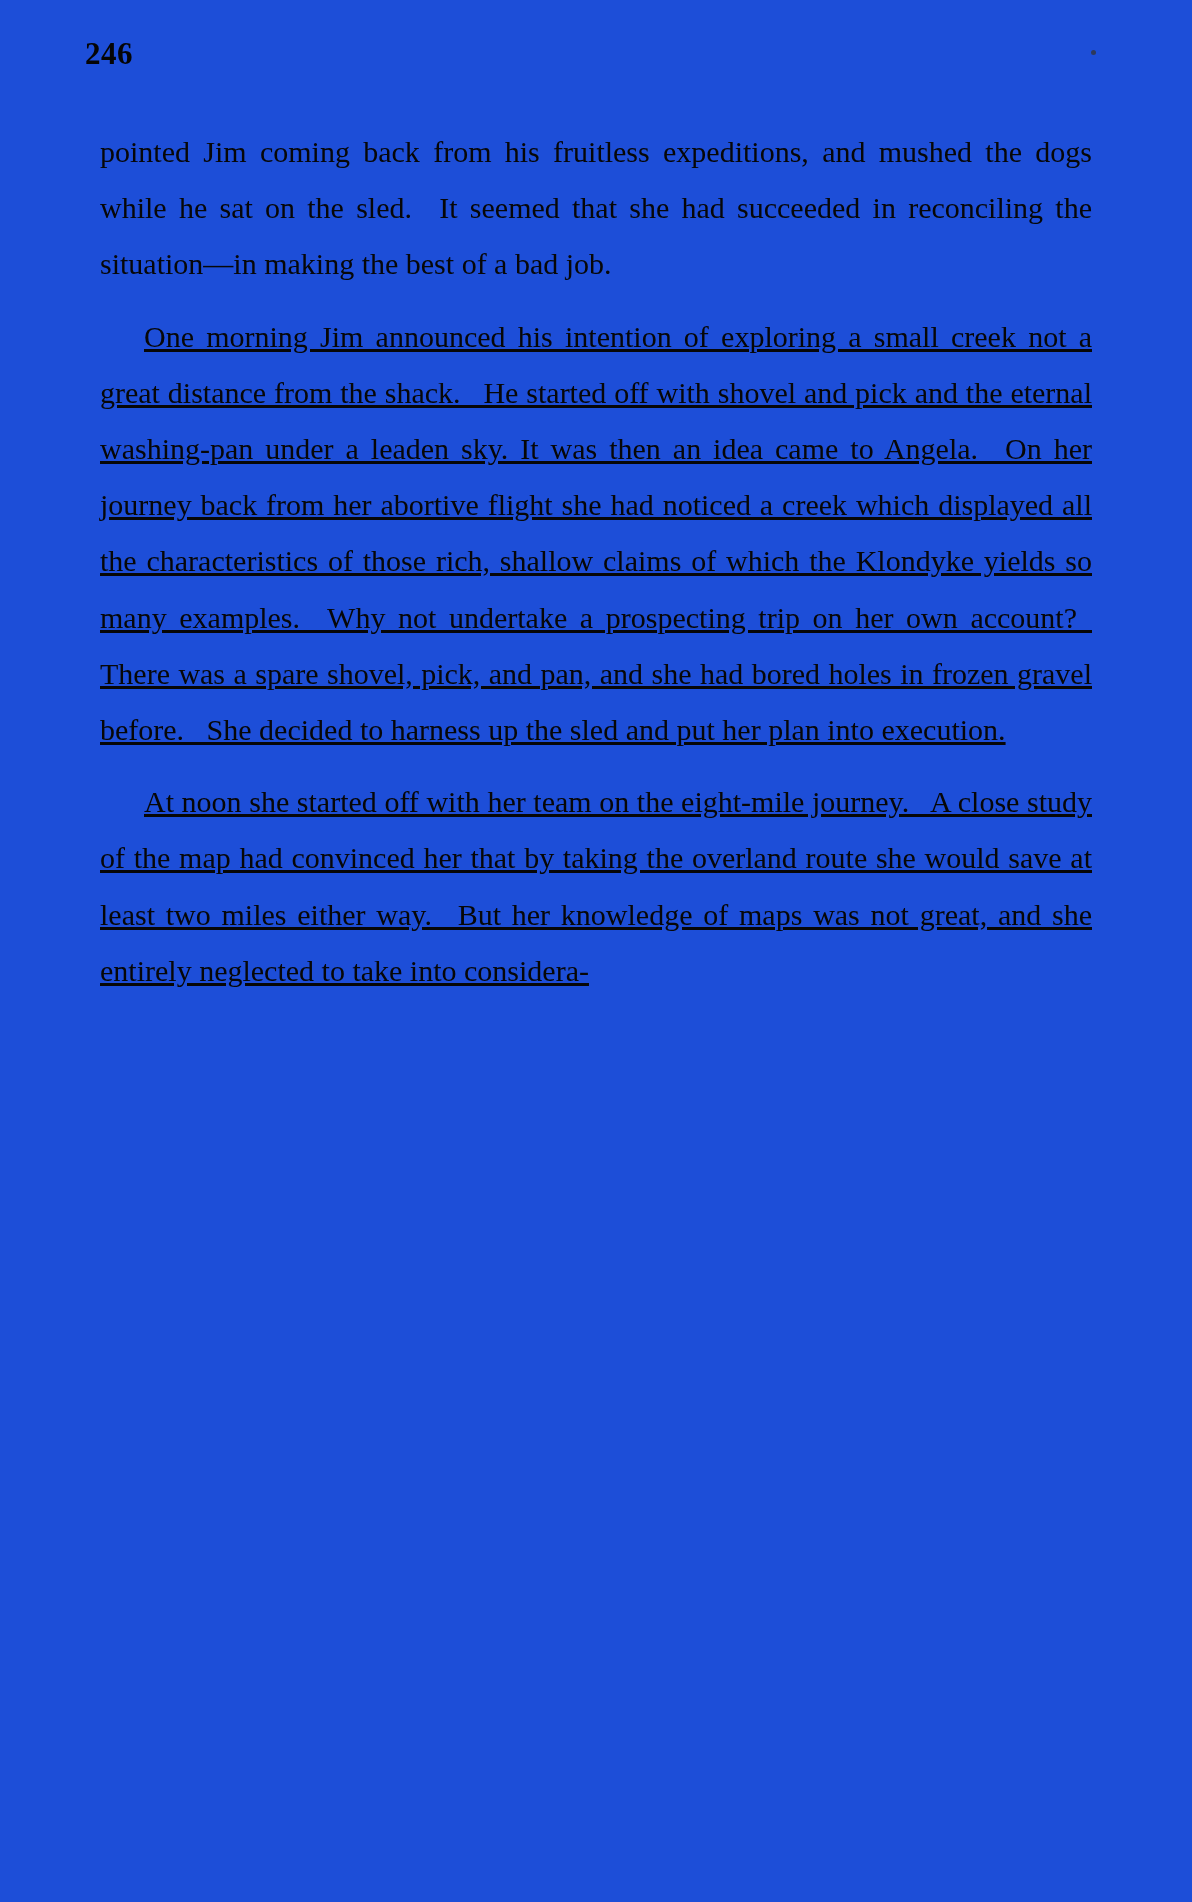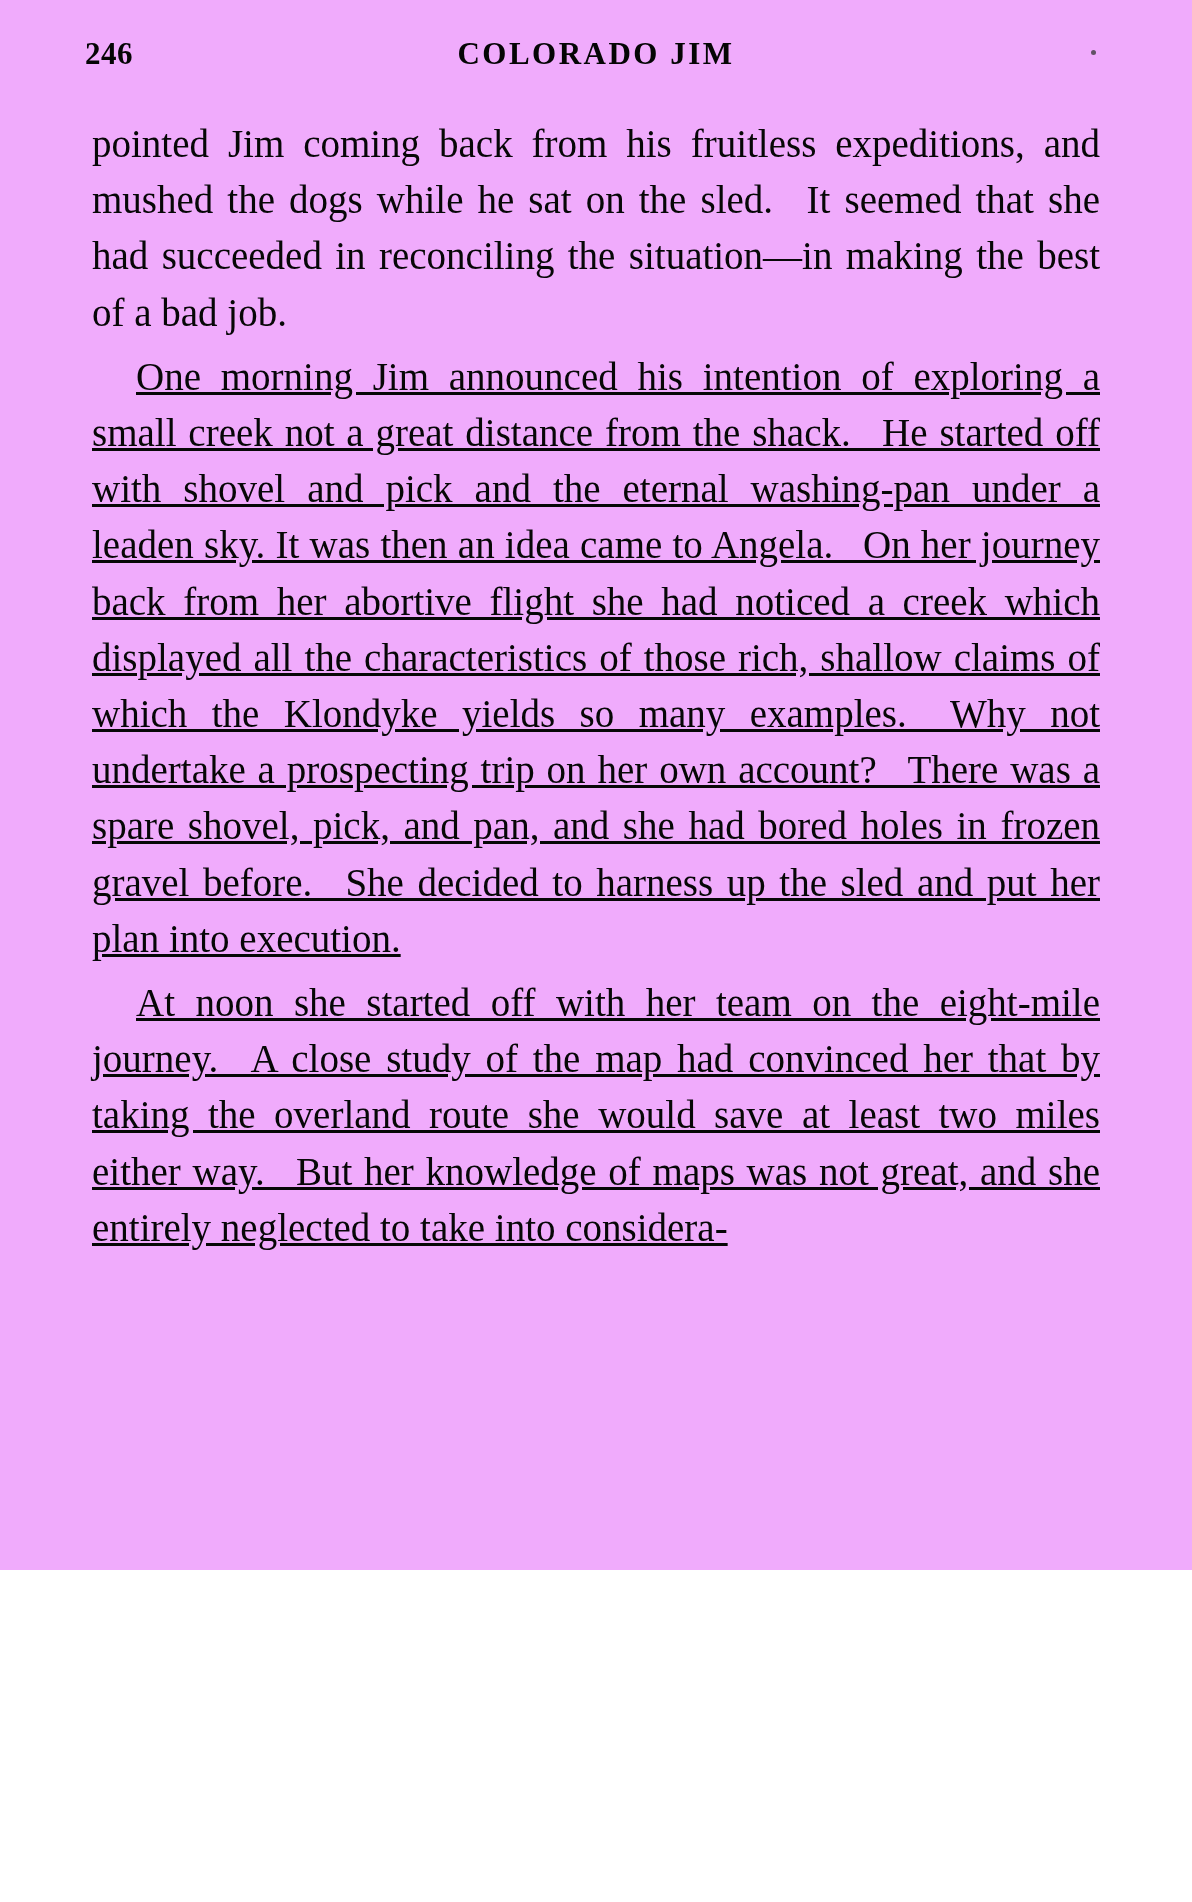--- a/index.html
+++ b/index.html
@@ -10,25 +10,25 @@
   body {
     width: 1192px;
     height: 1902px;
     font-family: "Liberation Serif", serif;
     color: #050505;
     -webkit-font-smoothing: antialiased;
   }
   .page {
     position: relative;
     width: 1192px;
-    height: 1570px;
+    height: 1902px;
     box-sizing: border-box;
     padding: 12px;
     overflow: hidden;
-    background: #f0abfc;
+    background: #1d4ed8;
   }
   .header {
     position: absolute;
     top: 36px;
     left: 0;
     width: 1192px;
     height: 46px;
   }
   .page-number {
     position: absolute;
@@ -60,22 +60,22 @@
     border-radius: 50%;
     opacity: 0.75;
   }
   .body-text {
     position: absolute;
     top: 108px;
     left: 84px;
     width: 1024px;
   }
   .para {
-    margin: 8px;
-    font-size: 39px;
+    margin: 16px;
+    font-size: 30px;
     line-height: 56.2px;
     text-align: justify;
     text-justify: inter-word;
     font-family: "Liberation Serif", serif;
     color: #070707;
     hyphens: none;
   }
   .para.indent {
     text-indent: 44px;
   }
@@ -88,21 +88,20 @@
     text-align: justify;
   }
 </style>
 </head>
 <body>
 
 <div class="page">
 
   <div class="header">
     <div class="page-number">246</div>
-    <div class="running-head">COLORADO JIM</div>
     <div class="header-mark"></div>
   </div>
 
   <div class="body-text">
     <p class="para">pointed Jim coming back from his fruitless expeditions, and mushed the dogs while he sat on the sled.  It seemed that she had succeeded in reconciling the situation—in making the best of a bad job.</p>
     <p class="para indent">One morning Jim announced his intention of exploring a small creek not a great distance from the shack.  He started off with shovel and pick and the eternal washing-pan under a leaden sky. It was then an idea came to Angela.  On her journey back from her abortive flight she had noticed a creek which displayed all the characteristics of those rich, shallow claims of which the Klondyke yields so many examples.  Why not undertake a prospecting trip on her own account?  There was a spare shovel, pick, and pan, and she had bored holes in frozen gravel before.  She decided to harness up the sled and put her plan into execution.</p>
     <p class="para indent last-line-justify">At noon she started off with her team on the eight-mile journey.  A close study of the map had convinced her that by taking the overland route she would save at least two miles either way.  But her knowledge of maps was not great, and she entirely neglected to take into considera-</p>
   </div>
 
 </div>

